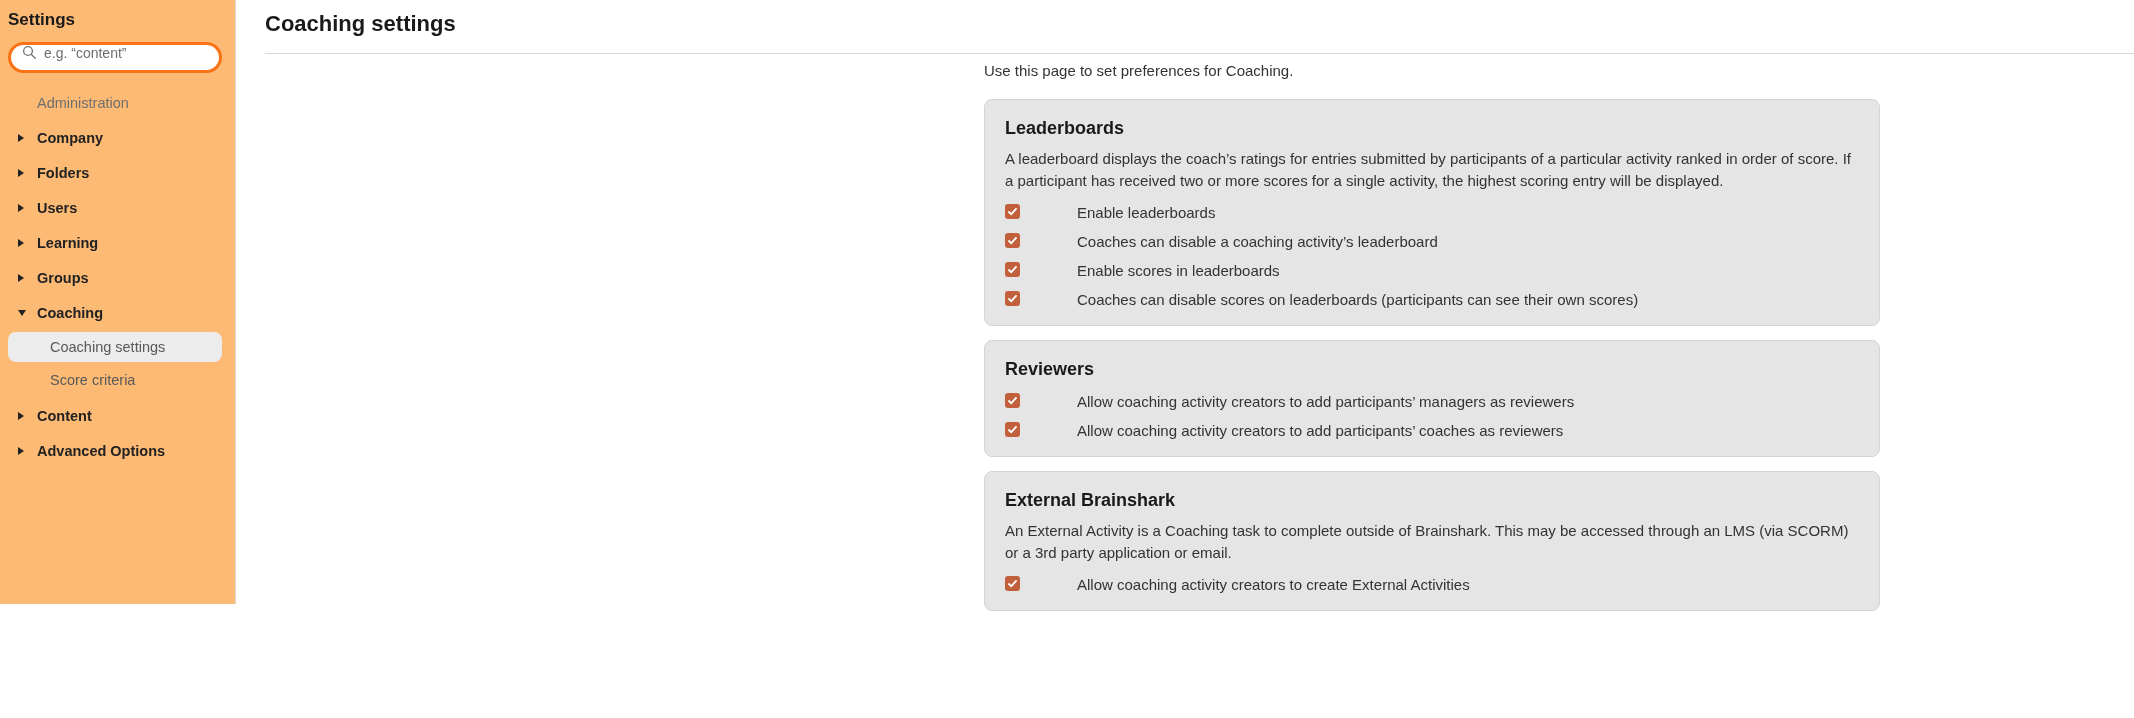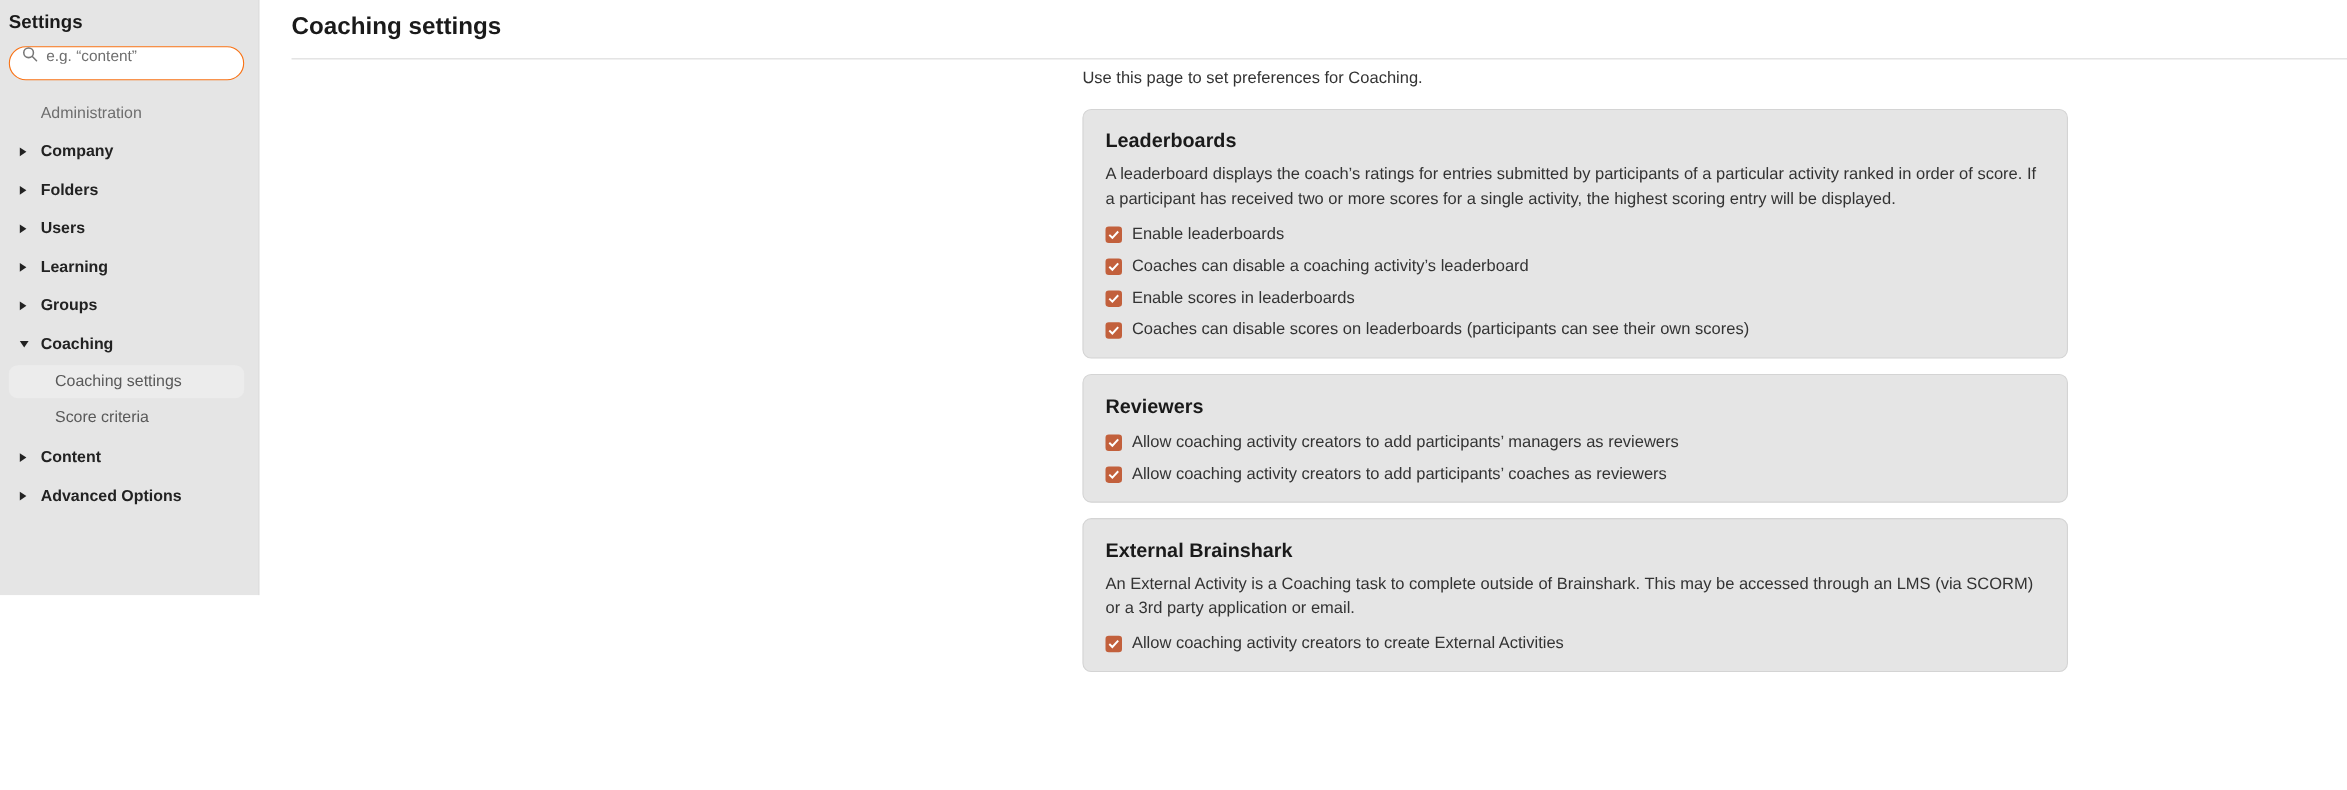--- a/index.html
+++ b/index.html
@@ -9,40 +9,40 @@
     background: #ffffff;
     color: #333;
     display: flex;
     overflow: hidden;
   }
 
   
   .sidebar {
     width: 236px;
     min-width: 236px;
-    height: 541px;
-    background: #e5e5e5;
+    height: 604px;
+    background: #fdba74;
     border-right: 1px solid #d9d9d9;
     padding-top: 8px;
   }
   .sidebar-title {
     font-size: 17px;
     font-weight: 700;
     color: #1a1a1a;
     line-height: 24px;
     margin-left: 8px;
   }
   .searchbox {
     margin: 10px 13px 0 8px;
     height: 31px;
     background: #fff;
-    border: 1px solid #f97316;
+    border: 3px solid #f97316;
     border-radius: 16px;
     display: flex;
-    align-items: center;
+    align-items: flex-start;
     padding: 0 10px 16px 11px;
   }
   .searchbox svg { flex: 0 0 auto; margin-right: 7px; }
   .searchbox input {
     border: none;
     outline: none;
     background: transparent;
     font-family: inherit;
     font-size: 14px;
     color: #444;
@@ -124,22 +124,22 @@
   }
   .card-desc {
     font-size: 15px;
     line-height: 22px;
     color: #333;
     margin: 8px 0 0 0;
   }
   .rows { margin-top: 12px; }
   .check-row {
     display: flex;
-    align-items: center;
     cursor: pointer;
+    gap: 48px;
   }
   .check-row + .check-row { margin-top: 11px; }
   .checkbox {
     width: 15px;
     height: 15px;
     border-radius: 3px;
     background: #c2603c;
     display: inline-flex;
     align-items: center;
     justify-content: center;

